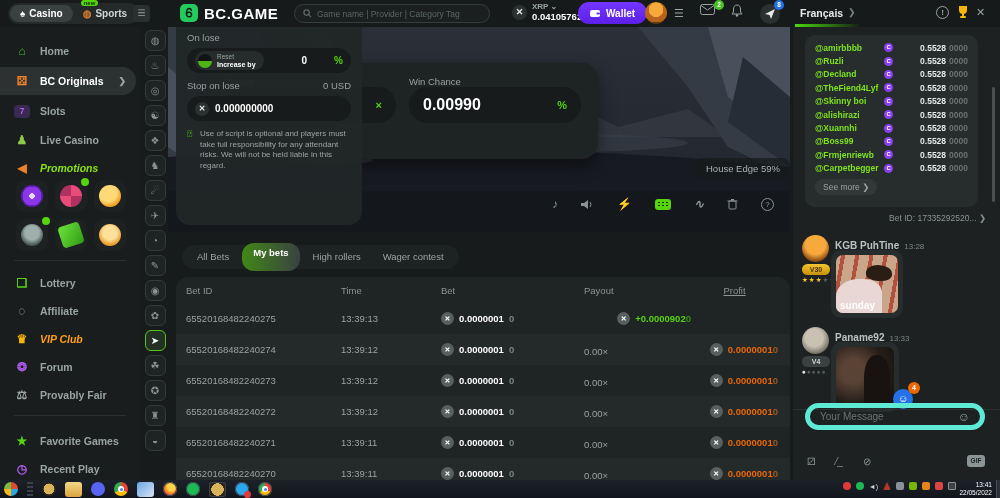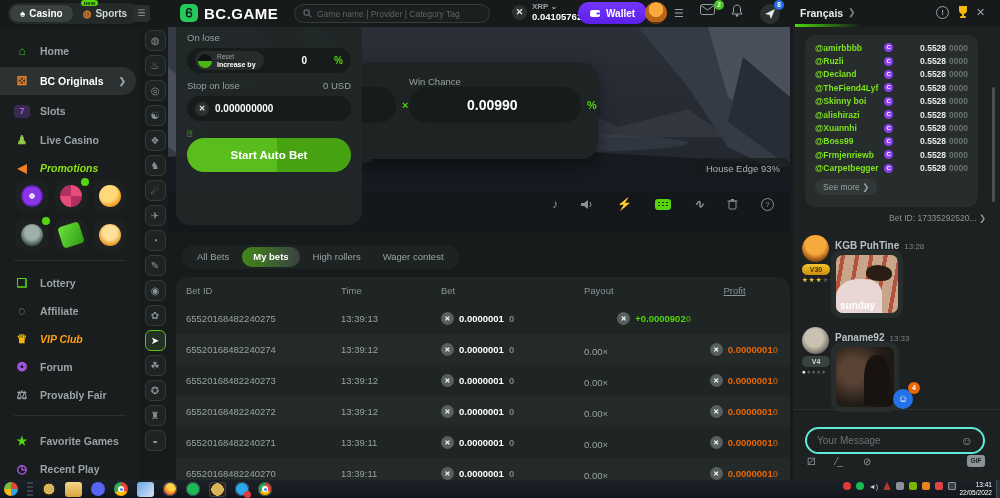--- a/index.html
+++ b/index.html
@@ -65,21 +65,21 @@
   .kbd-ic { width:16px; height:11px; background:#56d40e; border-radius:3px; position:relative; }
   .kbd-ic::after { content:""; position:absolute; inset:2px; background:radial-gradient(circle,#14321a 1px,transparent 1px); background-size:4px 3px; }
   .qcirc { width:13px; height:13px; border:1px solid #8b9494; border-radius:50%; text-align:center; line-height:12px; font-size:8px; color:#8b9494; }
   .house-edge { position:absolute; left:528px; top:131px; background:rgba(22,26,26,.72); border-radius:8px; color:#aab3b3; font-size:9.5px; padding:5px 10px; }
 
   
   .payout-card { position:absolute; left:206px; top:63px; width:392px; height:96px; background:#1e2323; border-radius:16px; box-shadow:0 6px 18px rgba(0,0,0,.45); padding:13px 18px; z-index:5; }
   .pc-col { position:absolute; top:13px; width:172px; }
   .pc-label { color:#98a1a1; font-size:9.5px; margin-bottom:0; }
   .pc-input { height:36px; background:#171b1b; border-radius:18px; display:flex; align-items:center; padding:0 14px; }
-  .pc-input input { background:transparent; border:none; outline:none; color:#fff; font-size:14px; font-weight:bold; width:120px;margin-left:44px; }
+  .pc-input input { background:transparent; border:none; outline:none; color:#fff; font-size:16px; font-weight:bold; width:120px; }
   .pc-sym { margin-left:auto; color:#56d40e; font-weight:bold; font-size:11px; }
 
   
   .autobet { position:absolute; left:176px; top:27px; width:186px; height:198px; background:rgba(33,39,39,.97); border-radius:0 0 14px 14px; padding:5px 11px; z-index:6; }
   .ab-label { color:#98a1a1; font-size:9.5px; }
   .ab-row1 { margin-top:5px; height:25px; background:#171b1b; border-radius:13px; display:flex; align-items:center; padding:0 8px; }
   .toggle-pill { display:flex; align-items:center; gap:5px; background:#262c2c; border-radius:11px; padding:2px 8px 2px 3px; }
   .knob { width:14px; height:14px; border-radius:50%; background:linear-gradient(180deg,#0f1313 50%,#4db514 50%); }
   .tg-lines { display:flex; flex-direction:column; line-height:7.5px; }
   .tg-reset { color:#9aa3a3; font-size:6.5px; }
@@ -89,21 +89,21 @@
   .ab-row2 { margin-top:7px; display:flex; justify-content:space-between; }
   .ab-amt { margin-top:5px; height:25px; background:#171b1b; border-radius:13px; display:flex; align-items:center; gap:6px; padding:0 8px; }
   .ab-amt input { background:transparent; border:none; outline:none; color:#fff; font-size:10px; font-weight:bold; width:120px; }
   .ab-note { margin-top:8px; color:#9aa3a3; font-size:8px; line-height:10.5px; position:relative; padding-left:13px; }
   .ab-note .q { position:absolute; left:0; top:0; color:#56d40e; font-size:9px; }
   .start-btn { margin-top:9px; width:100%; height:34px; border:none; border-radius:17px; background:linear-gradient(90deg,#58bd1d 55%,#48a313 55%); color:#fff; font-size:11.5px; font-weight:bold; }
 
   
   .tabs { position:absolute; left:182px; top:245px; height:24px; background:#1d2222; border-radius:13px; display:flex; align-items:center; padding:0 4px; z-index:4; }
   .tab { padding:0 11px; color:#9aa3a3; font-size:9.5px; height:24px; line-height:24px; }
-  .tab.active { background:linear-gradient(90deg,#418717,#3a4141); border-radius:12px; color:#fff; font-weight:bold; height:20px; line-height:20px; margin:0 2px; }
+  .tab.active { background:linear-gradient(90deg,#418717,#3a4141); border-radius:12px; color:#fff; font-weight:bold; height:28px; line-height:20px; margin:0 2px; }
   .bets-card { position:absolute; left:176px; top:277px; width:614px; height:203px; background:#1f2424; border-radius:12px 12px 0 0; overflow:hidden; }
   .trow { display:grid; grid-template-columns:155px 100px 135px 115px 1fr; align-items:center; padding:0 12px 0 10px; height:31px; }
   .thead { height:26px; color:#8b9494; font-size:9.5px; }
   .trow .c-profit { display:flex; justify-content:flex-end; align-items:center; gap:5px; }
   .trow .c-payout { padding-left:8px; }
   .trow:nth-child(odd) { background:#242929; }
   .thead { background:transparent !important; }
   .cell-id { color:#9aa2a2; font-size:9.5px; }
   .cell-time { color:#9aa2a2; font-size:9.5px; }
   .c-bet { display:flex; align-items:center; gap:5px; }
@@ -140,21 +140,21 @@
           background:repeating-linear-gradient(100deg,#c9a68a 0 5px,#b3513f 5px 9px,#c9a68a 9px 14px); }
   .gif1 .blanket { position:absolute; left:0; bottom:0; width:46px; height:34px; background:#e8d7d4; border-radius:50% 40% 0 0; }
   .gif1 .dog { position:absolute; right:6px; top:10px; width:26px; height:16px; background:#2a1d14; border-radius:50% 60% 40% 50%; }
   .gif1 .cap { position:absolute; left:4px; bottom:2px; color:#fff; font-weight:bold; font-size:10px; }
   .gif2 { width:58px; height:60px; border-radius:7px; position:relative; overflow:hidden;
           background:radial-gradient(circle at 30% 40%,#5a4335 0 22%,#241d18 60%,#15100c); }
   .gif2 .man { position:absolute; right:4px; top:8px; width:26px; height:50px; background:#181310; border-radius:45% 45% 0 0; }
   .reaction { position:absolute; width:20px; height:20px; border-radius:50%; background:#2572e8; color:#fff; font-size:10px; text-align:center; line-height:20px; }
   .reaction-badge { position:absolute; width:12px; height:12px; border-radius:50%; background:#ed6704; color:#fff; font-size:7px; font-weight:bold; text-align:center; line-height:12px; }
   .chat-div { position:absolute; left:0; top:382px; width:207px; height:1px; background:#2b3030; }
-  .chat-input { position:absolute; left:12px; top:400px; width:180px; height:27px; border:2px solid #5eead4; border-radius:14px; display:flex; align-items:center; padding:0 10px; }
+  .chat-input { position:absolute; left:12px; top:376px; width:180px; height:27px; border:5px solid #5eead4; border-radius:14px; display:flex; align-items:center; padding:0 10px; }
   .chat-input input { background:transparent; border:none; outline:none; color:#cfd6d6; font-size:10px; width:140px; }
   .chat-input input::placeholder { color:#6b7474; }
   .chat-tools { position:absolute; left:14px; top:428px; width:178px; display:flex; align-items:center; gap:20px; color:#8b9494; font-size:10px; }
   .gif-btn { margin-left:auto; width:18px; height:12px; background:#8b9494; border-radius:3px; color:#1d2121; font-size:6.5px; font-weight:bold; text-align:center; line-height:12px; }
 
   
   .taskbar { position:absolute; left:0; top:480px; width:1000px; height:18px; background:linear-gradient(180deg,#1c2128,#12161c); display:flex; align-items:center; z-index:60; }
   .tb-ic { width:17px; height:15px; margin-left:9px; border-radius:3px; position:relative; flex:none; }
   .tb-open { box-shadow:inset 0 0 0 1px #3a424e; background-color:#232a33; }
   .circle-ic { border-radius:50% !important; width:14px; height:14px; margin-top:0; }
@@ -387,21 +387,21 @@
       <span class="ctl green">⚡</span>
       <span class="kbd-ic"></span>
       <span class="ctl" style="font-style:italic; font-weight:bold;">∿</span>
       <svg width="11" height="12" viewBox="0 0 11 12">
           <rect x="2" y="3" width="7" height="8" rx="1" fill="none" stroke="#8b9494"></rect>
           <line x1="0.5" y1="3" x2="10.5" y2="3" stroke="#8b9494"></line>
           <rect x="4" y="1" width="3" height="1.5" fill="#8b9494"></rect>
         </svg>
       <span class="qcirc">?</span>
     </div>
-    <div class="house-edge">House Edge 93%</div>
+    <div class="house-edge">House Edge 59%</div>
   </div>
 
   <div class="payout-card">
     <div class="pc-col" style="left:18px;">
       <div class="pc-label">Payout</div>
       <div class="pc-input">
         <input type="text" value="10003.00" style="">
         <span class="pc-sym">×</span>
       </div>
     </div>
@@ -430,22 +430,22 @@
     <div class="ab-row2">
       <span class="ab-label">Stop on lose</span>
       <span class="ab-label">0 USD</span>
     </div>
     <div class="ab-amt">
       <span class="coin-x" style="width:14px;height:14px;line-height:14px;font-size:8px;">✕</span>
       <input type="text" value="0.000000000" style="">
     </div>
     <div class="ab-note">
       <span class="q">⍰</span>
-    </div>
-    <button class="start-btn">Start Auto Bet</button>
+      <span>Use of script is optional and players must take full responsibility for any attendant risks. We will not be held liable in this regard.</span>
+    </div>
   </div>
 
   <div class="tabs">
     <div class="tab">All Bets</div>
     <div class="tab active">My bets</div>
     <div class="tab">High rollers</div>
     <div class="tab">Wager contest</div>
   </div>
 
   <div class="bets-card">

